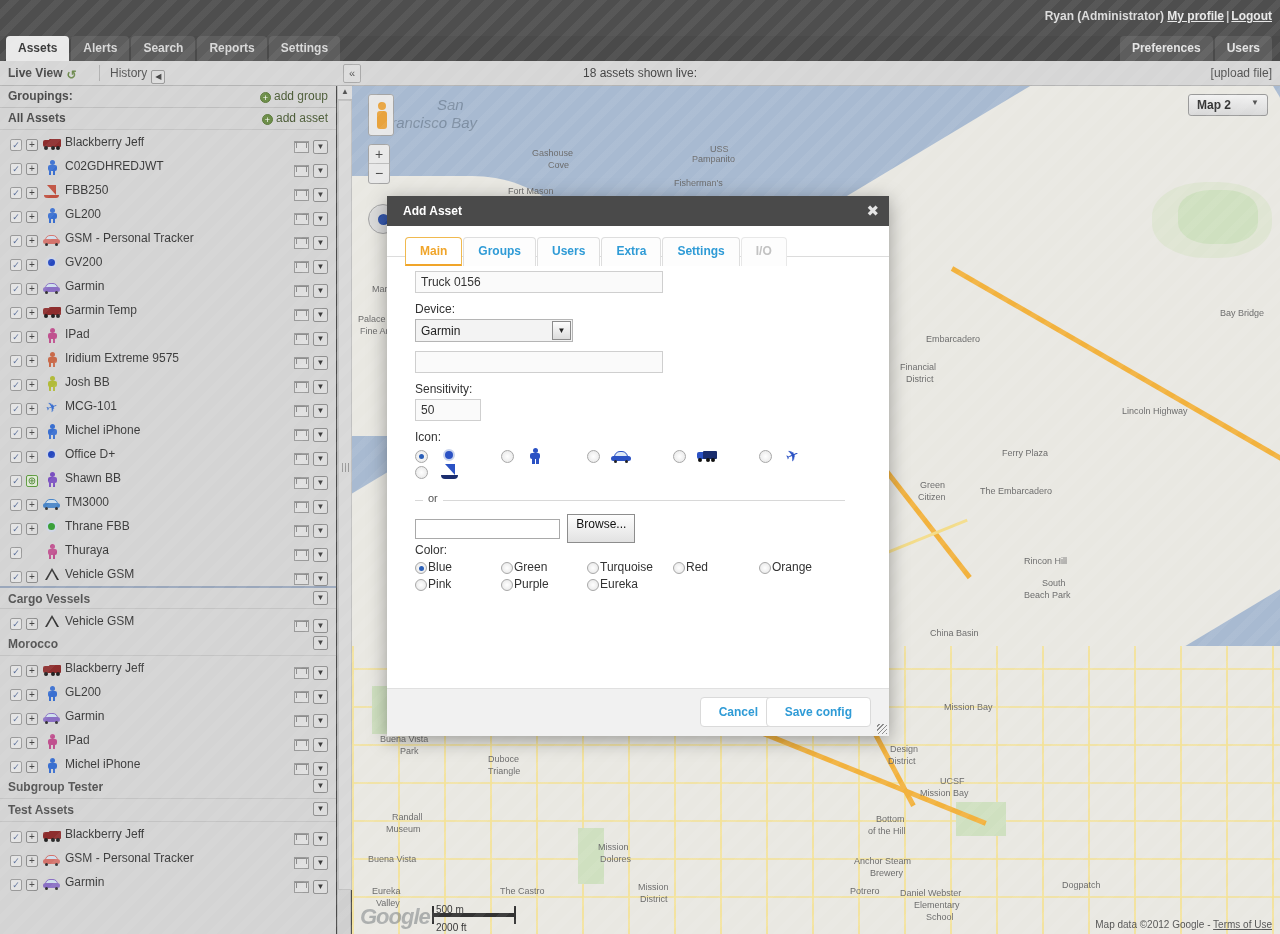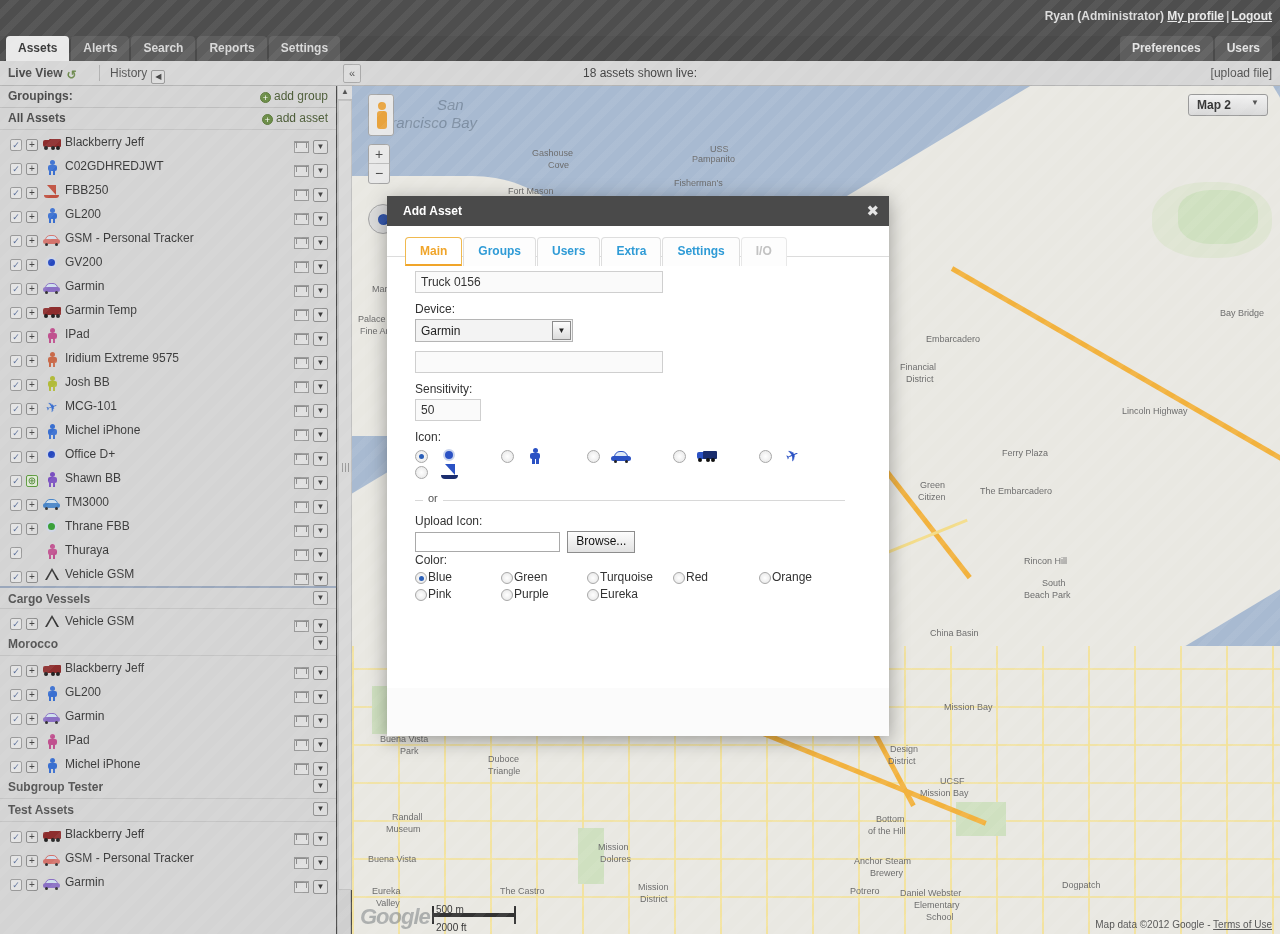--- a/index.html
+++ b/index.html
@@ -337,21 +337,21 @@
     content:''; position:absolute; left:3px; top:3px; width:5px;height:5px;
     border-radius:50%; background:#2b5fb8;
   }
   .iglyph { display:inline-block; vertical-align:middle; width:22px; text-align:center; color:#2b52c4; font-size:15px; line-height:16px;}
   .or-div { margin:14px 0 8px 0; position:relative; height:12px; width:430px;}
   .or-div .line{ position:absolute; left:0; right:0; top:6px; height:1px; background:#d8d8d8;}
   .or-div .txt{ position:absolute; left:8px; top:-2px; background:#fff; padding:0 5px; color:#555; font-size:11px;}
   .upl { width:145px; height:20px; border:1px solid #a9a9a9; background:#fff; display:inline-block; vertical-align:middle;}
   .browse {
     display:inline-block; vertical-align:middle; margin-left:4px;
-    height:22px; line-height:19px; padding:0 8px;
+    height:29px; line-height:19px; padding:0 8px;
     background:linear-gradient(#fdfdfd,#e2e2e2); border:1px solid #8d8d8d;
     font-size:12px; color:#111; cursor:pointer;
   }
   .color-row { margin-top:3px; }
   .color-opt { display:inline-block; font-size:12px; color:#333; }
   .color-opt .radio { margin-right:1px; width:12px;height:12px;}
   #modal-foot {
     height:48px; background:#f1f1f1; border-top:1px solid #e0e0e0;
     position:relative;
   }
@@ -574,26 +574,30 @@
       <input class="ftext small" value="50" style="">
 
       <div class="flabel" style="margin-top:6px;">Icon:</div>
       <div class="icon-grid"><span class="icon-opt"><span class="radio on"></span><span class="iglyph"><span style="display:inline-block;width:12px;height:12px;border-radius:50%;background:#2b52c4;border:2px solid #c9d4ee;"></span></span></span><span class="icon-opt"><span class="radio"></span><span class="iglyph"><span style="display:inline-block;position:relative;width:12px;height:16px;vertical-align:-3px;"><span style="position:absolute;left:4px;top:0;width:5px;height:5px;border-radius:50%;background:#2b52c4;"></span><span style="position:absolute;left:1px;top:5px;width:10px;height:6px;background:#2b52c4;border-radius:2px;"></span><span style="position:absolute;left:3px;top:10px;width:2.5px;height:6px;background:#2b52c4;"></span><span style="position:absolute;left:7px;top:10px;width:2.5px;height:6px;background:#2b52c4;"></span></span></span></span><span class="icon-opt"><span class="radio"></span><span class="iglyph"><span style="display:inline-block;position:relative;width:20px;height:12px;vertical-align:-2px;"><span style="position:absolute;left:3px;top:0;width:14px;height:7px;background:#dfeaf6;border-radius:6px 6px 0 0;border:1px solid #2b52c4;"></span><span style="position:absolute;left:0;top:5px;width:20px;height:5px;background:#2b52c4;border-radius:3px;"></span><span style="position:absolute;left:3px;top:9px;width:3px;height:3px;border-radius:50%;background:#222;"></span><span style="position:absolute;left:14px;top:9px;width:3px;height:3px;border-radius:50%;background:#222;"></span></span></span></span><span class="icon-opt"><span class="radio"></span><span class="iglyph"><span style="display:inline-block;position:relative;width:20px;height:12px;vertical-align:-2px;"><span style="position:absolute;left:0;top:1px;width:7px;height:7px;background:#2b52c4;border-radius:2px 0 0 2px;"></span><span style="position:absolute;left:6px;top:0;width:14px;height:8px;background:#1a2d6e;border-radius:1px;"></span><span style="position:absolute;left:1px;top:7px;width:4px;height:4px;border-radius:50%;background:#111;"></span><span style="position:absolute;left:9px;top:7px;width:4px;height:4px;border-radius:50%;background:#111;"></span><span style="position:absolute;left:14px;top:7px;width:4px;height:4px;border-radius:50%;background:#111;"></span></span></span></span><span class="icon-opt"><span class="radio"></span><span class="iglyph"><span style="display:inline-block;color:#2b52c4;font-size:16px;line-height:14px;transform:rotate(-22deg);">✈</span></span></span><br><span class="icon-opt"><span class="radio"></span><span class="iglyph"><span style="display:inline-block;position:relative;width:17px;height:16px;vertical-align:-3px;"><span style="position:absolute;left:4px;top:0;width:0;height:0;border-right:10px solid #2b52c4;border-bottom:11px solid transparent;"></span><span style="position:absolute;left:0;top:11px;width:17px;height:4px;background:#1a2d6e;border-radius:0 0 5px 5px;"></span></span></span></span></div>
 
       <div class="or-div">
         <div class="line"></div>
         <div class="txt">or</div>
       </div>
 
-      <div class="flabel">Upload Icon:</div>
       <div>
         <input class="upl" value="" style="">
         <span class="browse">Browse...</span>
       </div>
 
       <div class="flabel" style="margin-top:0;">Color:</div>
       <div id="color-grid">
           <div class="color-row"><span class="color-opt" style="width: 86px;"><span class="radio on"></span><span>Blue</span></span><span class="color-opt" style="width: 86px;"><span class="radio"></span><span>Green</span></span><span class="color-opt" style="width: 86px;"><span class="radio"></span><span>Turquoise</span></span><span class="color-opt" style="width: 86px;"><span class="radio"></span><span>Red</span></span><span class="color-opt" style="width: 86px;"><span class="radio"></span><span>Orange</span></span></div>
           <div class="color-row"><span class="color-opt" style="width: 86px;"><span class="radio"></span><span>Pink</span></span><span class="color-opt" style="width: 86px;"><span class="radio"></span><span>Purple</span></span><span class="color-opt" style="width: 86px;"><span class="radio"></span><span>Eureka</span></span></div>
         </div>
     </div>
   </div>
+  <div id="modal-foot">
+    <div class="fbtn" id="btn-cancel">Cancel</div>
+    <div class="fbtn" id="btn-save">Save config</div>
+    <div id="resize-grip"></div>
+  </div>
 </div>
 
 </body></html>

